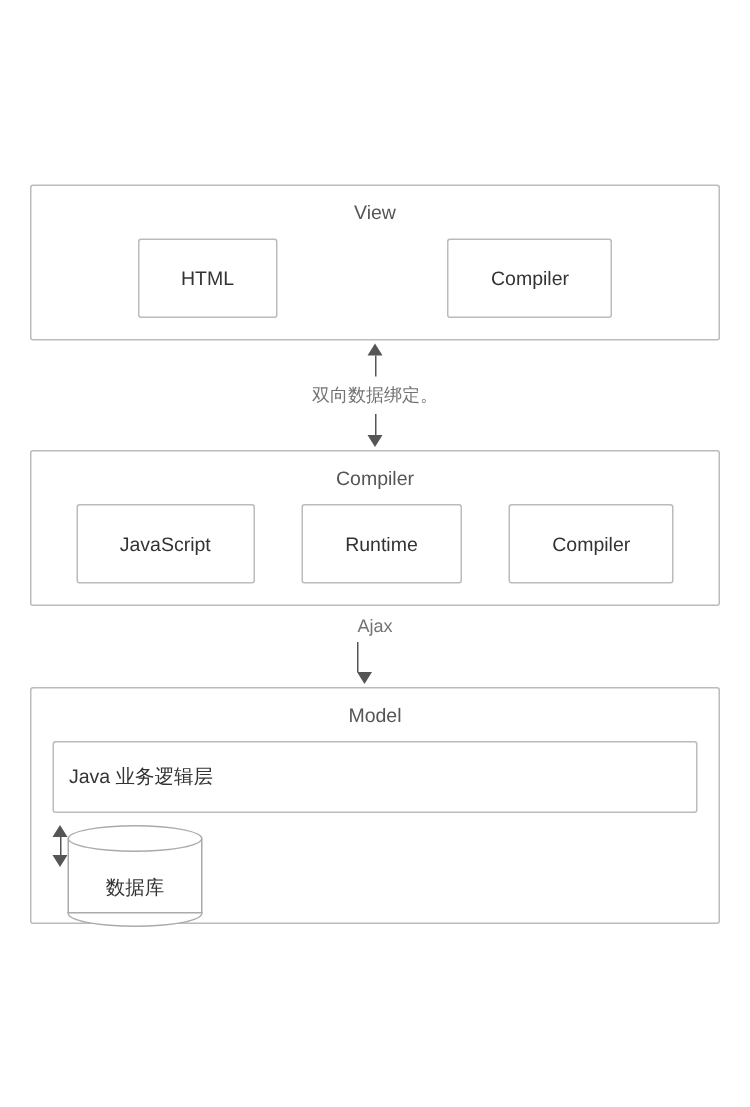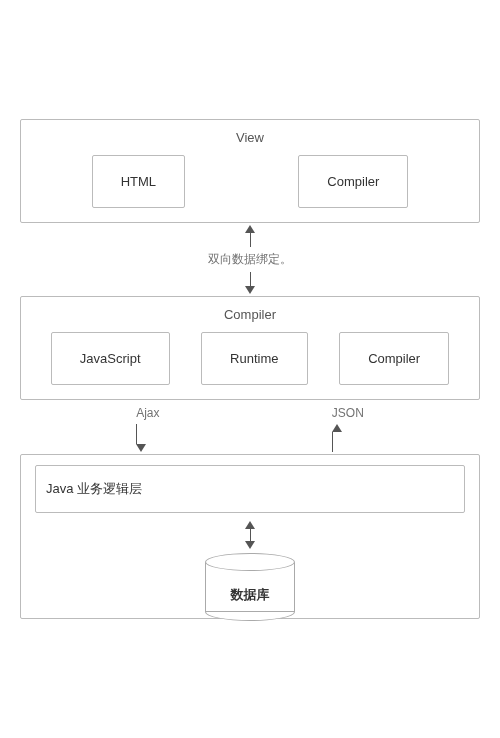--- a/index.html
+++ b/index.html
@@ -116,24 +116,22 @@
       flex-direction: column;
       align-items: flex-start;
     }
     .split-arrow .arrow-label {
       margin-bottom: 4px;
     }
 
     
     .db-container {
       display: flex;
-      flex-direction: column;
-      align-items: center;
+      align-items: flex-start;
       margin-top: 8px;
-      font-weight: bold;
     }
     .db-arrow {
       display: flex;
       flex-direction: column;
       align-items: center;
       margin-bottom: 4px;
     }
     .cylinder {
       display: flex;
       flex-direction: column;
@@ -219,28 +217,24 @@
   </div>
 
   <div class="split-arrow-section">
 
     <div class="split-arrow">
       <div class="arrow-label">Ajax</div>
       <div class="arrow-line" style="height:20px;"></div>
       <div class="arrow-head-down"></div>
     </div>
 
-    <div class="split-arrow">
-      <div class="arrow-label">JSON</div>
-      <div class="arrow-head-up"></div>
-      <div class="arrow-line" style="height:20px;"></div>
-    </div>
   </div>
 
   <div class="layer-box">
+    <div class="layer-label">Model</div>
 
     <div class="inner-box" style="width:100%; text-align:left; padding: 14px 10px;">Java 业务逻辑层</div>
 
     <div class="db-container">
       <div class="db-arrow">
         <div class="arrow-head-up"></div>
         <div class="arrow-line" style="height:12px;"></div>
         <div class="arrow-head-down"></div>
       </div>
 

